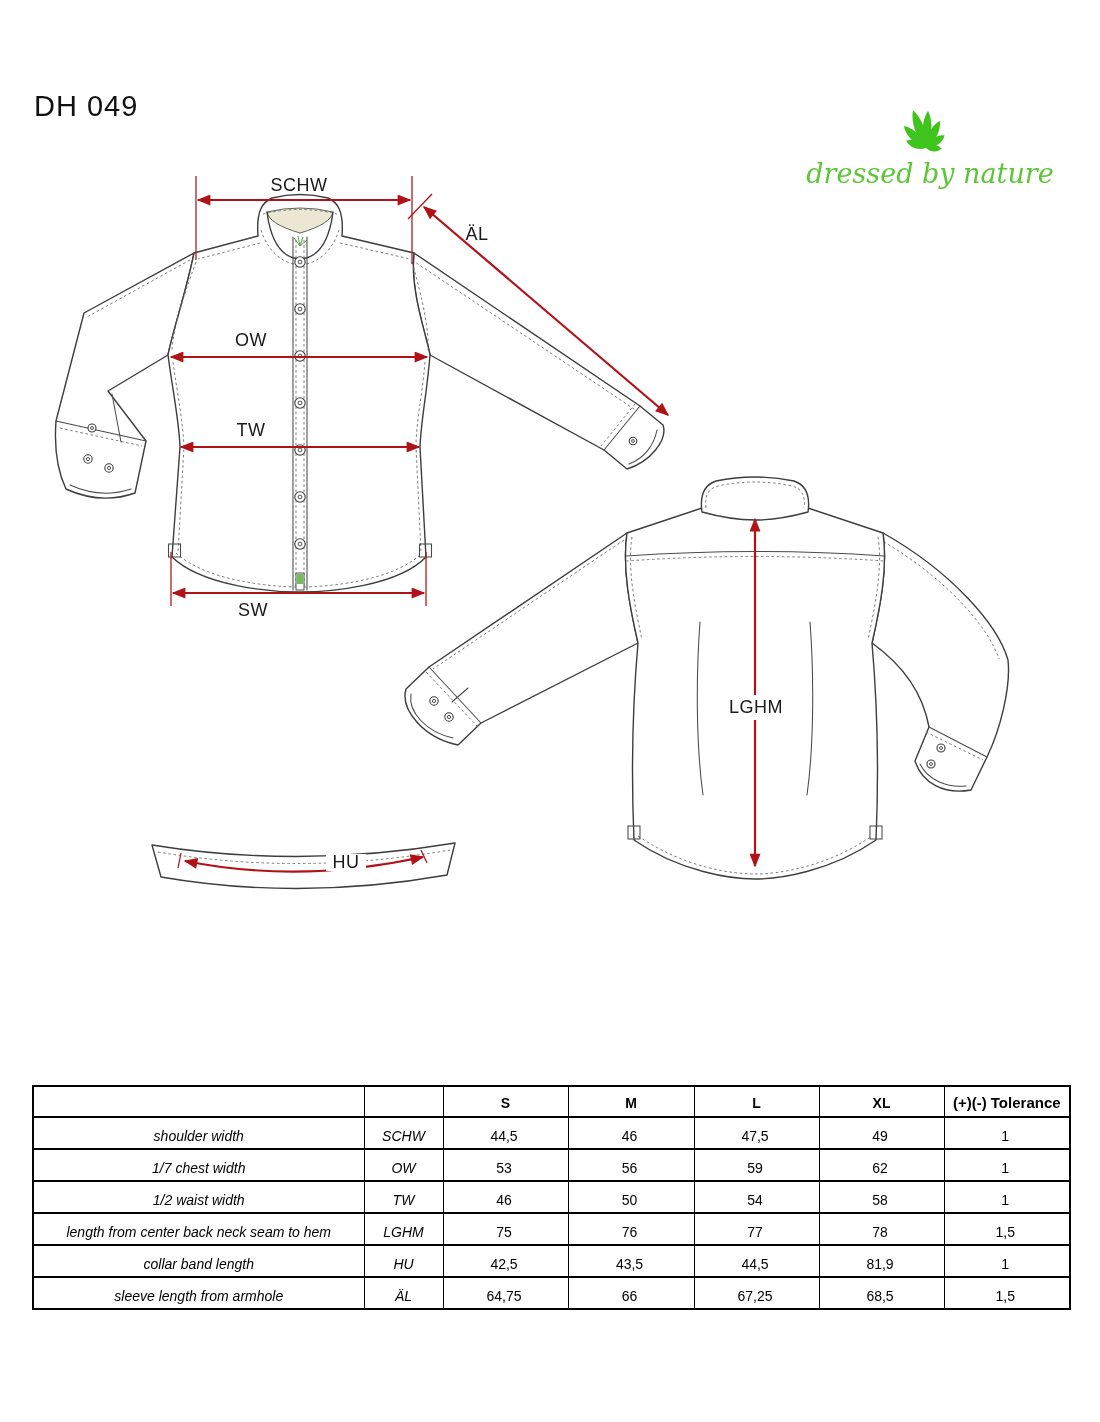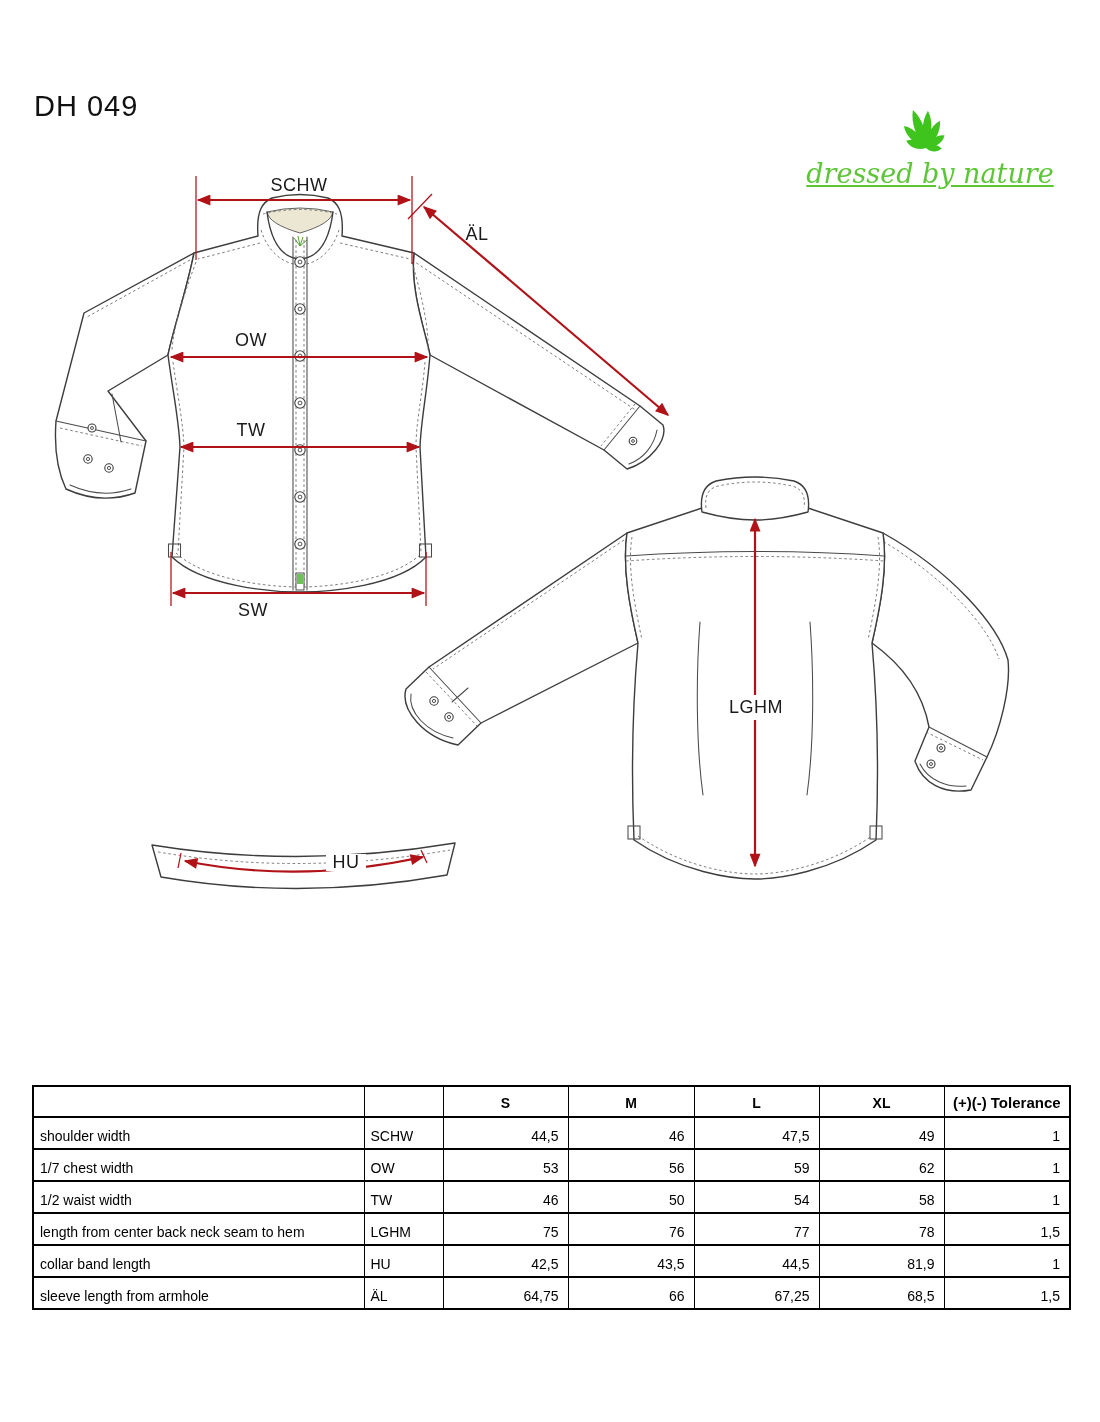--- a/index.html
+++ b/index.html
@@ -4,41 +4,41 @@
 <style>
   html,body{margin:0;padding:0;background:#fff;}
   .sheet{position:relative;width:1100px;height:1422px;background:#ffffff;overflow:hidden;
          font-family:"Liberation Sans",sans-serif;border-radius:27px;}
   .style-no{position:absolute;left:34px;top:90px;font-size:29px;letter-spacing:1px;color:#111;}
   
   .logo{position:absolute;left:790px;top:86px;width:280px;height:170px;text-align:center;}
   .logo .leaf{display:block;margin:0 auto;}
   .logo .brand{margin-top:2px;font-size:35px;font-weight:bold;letter-spacing:.5px;color:#47545a;}
   .logo .tagline{margin-top:6px;font-family:"DejaVu Serif",serif;font-style:italic;
-                 font-size:27px;color:#5cc637;text-decoration:underline;}
+                 font-size:27px;color:#5cc637;}
   
   .draw{position:absolute;left:0;top:0;}
   .ln{stroke:#3d3d3d;stroke-width:1.4;fill:none;stroke-linejoin:round;stroke-linecap:round;}
   .fillw{fill:#ffffff;}
   .thin{stroke:#4a4a4a;stroke-width:1.05;fill:none;stroke-linecap:round;}
   .dash{stroke:#6e6e6e;stroke-width:.9;fill:none;stroke-dasharray:2.6 2.6;}
   .red{stroke:#b01218;stroke-width:2.2;fill:none;}
   .redthin{stroke:#b01218;stroke-width:1.25;fill:none;}
   .dim{font-family:"Liberation Sans",sans-serif;font-size:18px;fill:#1a1a1a;letter-spacing:.5px;}
   .btn{fill:#fff;stroke:#3d3d3d;stroke-width:1.1;}
   .btnin{fill:#fff;stroke:#3d3d3d;stroke-width:.9;}
   
   .meas-wrap{position:absolute;left:32px;top:1085px;}
   table.meas{width:1037px;border-collapse:collapse;table-layout:fixed;
              border:2.4px solid #000;font-size:14px;color:#000;}
   table.meas th,table.meas td{border:1.6px solid #000;border-top-width:2.4px;border-bottom-width:2.4px;
              padding:0 6px 4px 6px;vertical-align:bottom;height:26px;overflow:hidden;white-space:nowrap;}
   table.meas thead th{font-weight:bold;text-align:center;height:24px;vertical-align:bottom;padding-bottom:5px;}
-  table.meas td.num{text-align:right;padding-right:9px;}
-  table.meas td.lbl,table.meas td.code{text-align:left;}
+  table.meas td.num{text-align:center;padding-right:9px;}
+  table.meas td.lbl,table.meas td.code{text-align:center;font-style:italic;}
   th.tolh{font-size:15px;}
 </style>
 </head>
 <body>
 
 <div class="sheet">
 
   <div class="style-no">DH 049</div>
 
   <div class="logo">

